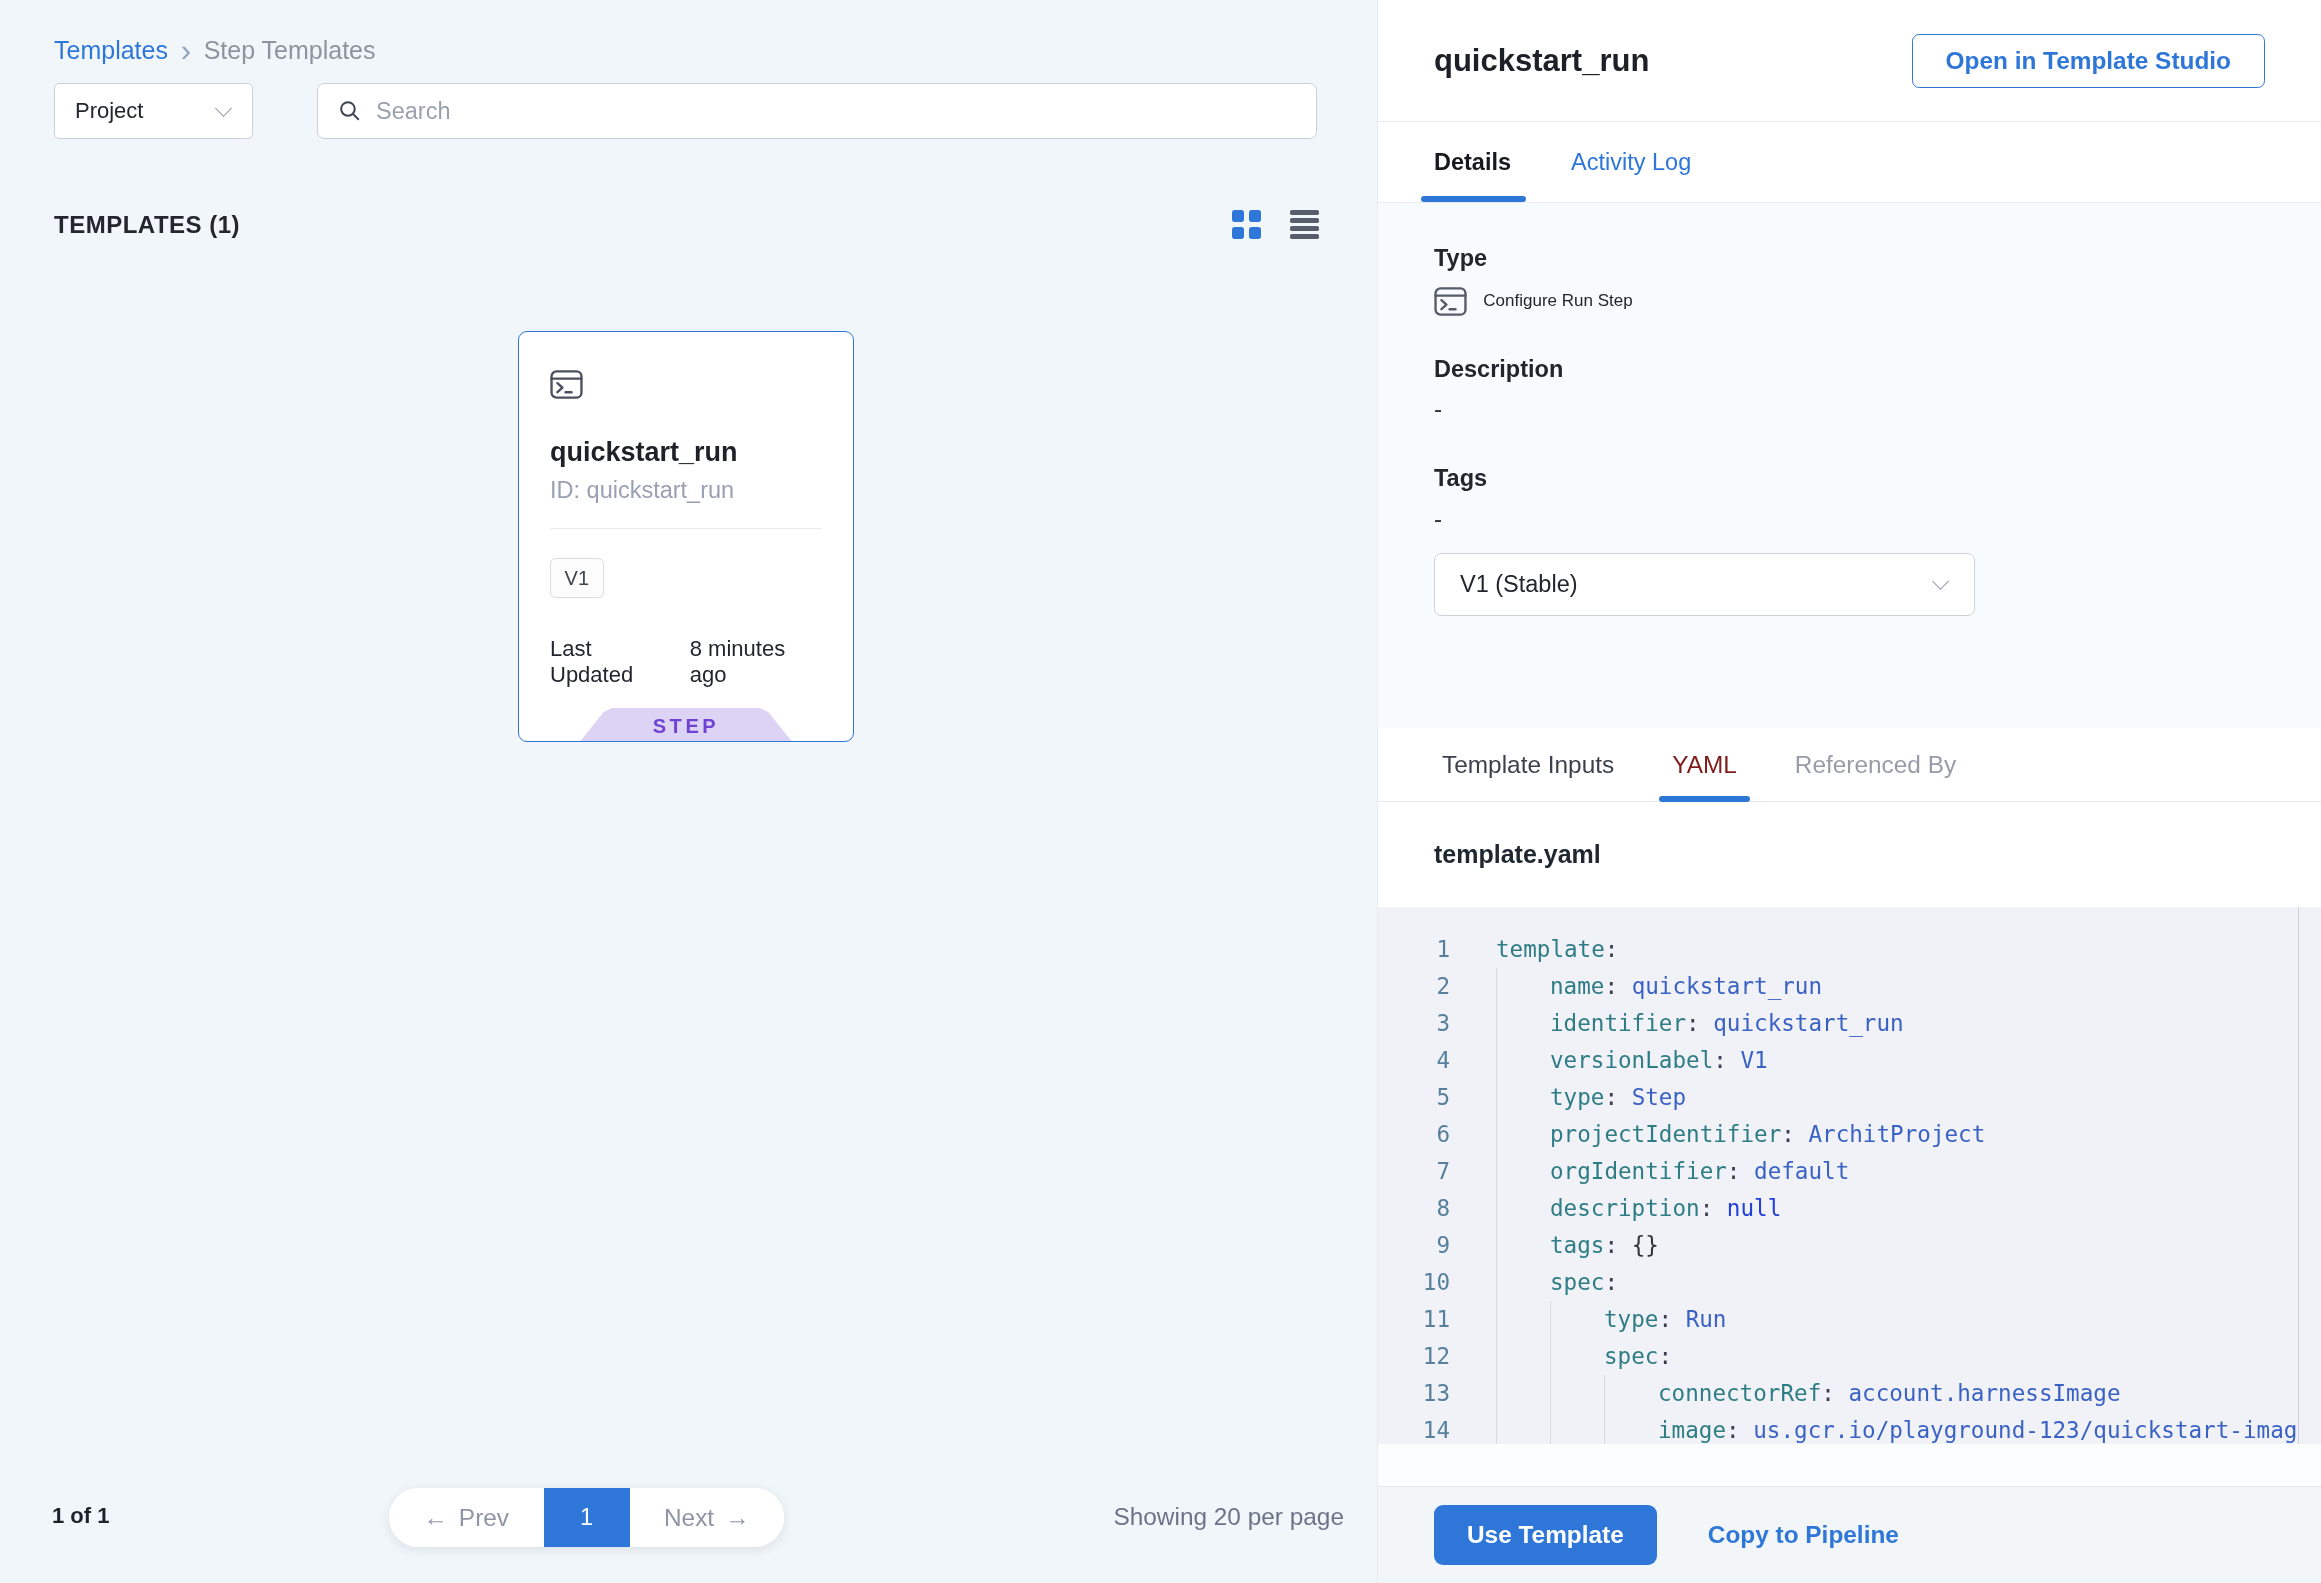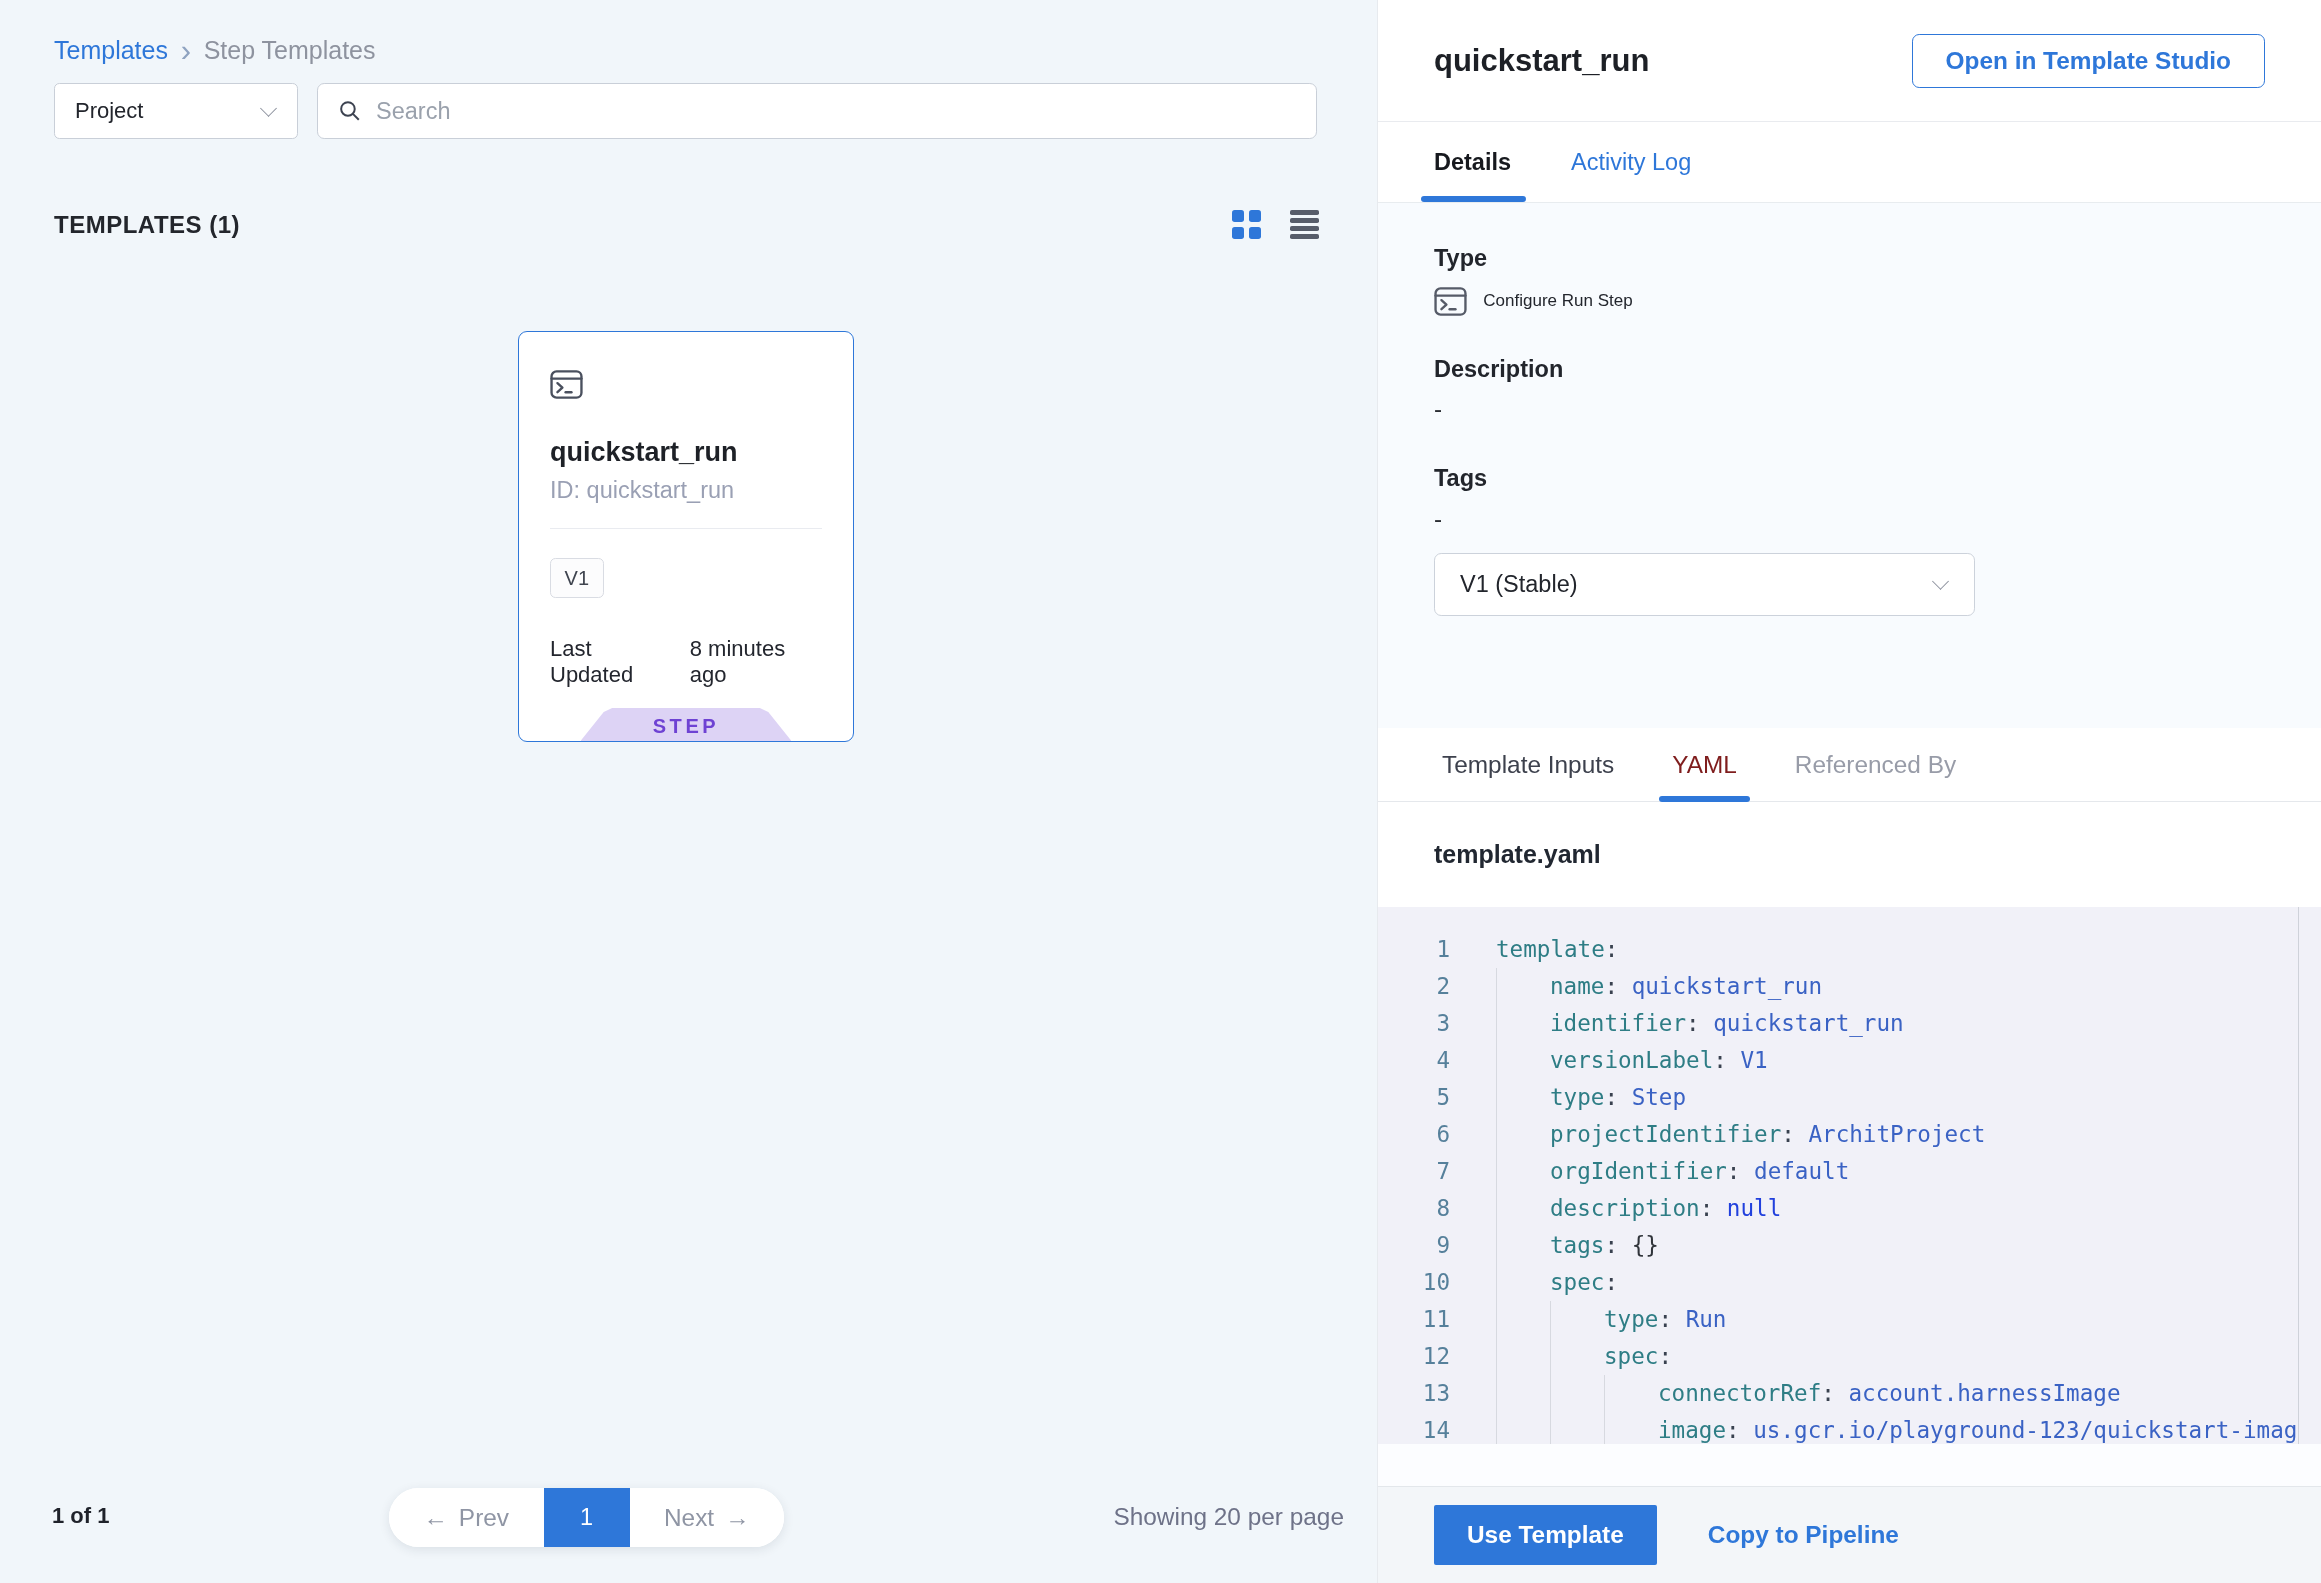--- a/index.html
+++ b/index.html
@@ -10,21 +10,21 @@
   
   .left-panel { position:relative; width:1377px; flex:none;
     background:var(--left-bg,#f1f6fa); }
 
   .breadcrumb { position:absolute; top:36px; left:54px; font-size:25px;
     display:flex; align-items:center; gap:12.7px; }
   .bc-link { color:var(--accent,#2e77d9); text-decoration:none; cursor:pointer; }
   .bc-sep  { color:#8fa3c0; font-size:31px; line-height:25px; }
   .bc-cur  { color:#8e939f; }
 
-  .scope-select { position:absolute; top:83px; left:54px; width:244px; height:56px;
+  .scope-select { position:absolute; top:83px; left:54px; width:199px; height:56px;
     background:#fff; border:0.9px solid #c9cfd8; border-radius:5.4px;
     display:flex; align-items:center; justify-content:space-between;
     padding:0 20px; font-size:22px; color:#22252c; cursor:pointer; }
   .chev { width:11.8px; height:11.8px; border-left:1.8px solid #868c98;
     border-bottom:1.8px solid #868c98; transform:rotate(-45deg) translateY(-3.6px); }
 
   .search-box { position:absolute; top:83px; left:317px; width:1000px; height:56px;
     background:#fff; border:0.9px solid #c9cfd8; border-radius:7.2px;
     display:flex; align-items:center; padding:0 20px; gap:14.5px; }
   .search-box input { border:none; outline:none; flex:1; font-size:23.5px;
@@ -126,21 +126,21 @@
   .cval.null { color:var(--code-null,#2140dd); }
   .cval.brace { color:var(--code-brace,#30343a); }
   .scroll-gutter { position:absolute; top:0; bottom:0; right:0; width:22.6px;
     border-left:0.9px solid #cfd2da; }
 
   .code-gap { height:42px; flex:none; background:#fcfdff; }
   .rp-footer { height:97px; flex:none; border-top:0.9px solid #e3e7eb;
     background:var(--footer-bg,#f3f6f9); display:flex; align-items:center;
     padding-left:56px; gap:51px; }
   .use-btn { height:60px; padding:0 33px; background:var(--accent,#2e77d9); color:#fff;
-    border:none; border-radius:2px; font-size:24.4px; font-weight:700; cursor:pointer;
+    border:none; border-radius:9px; font-size:24.4px; font-weight:700; cursor:pointer;
     font-family:"Liberation Sans",sans-serif; }
   .copy-link { color:var(--accent,#2e77d9); font-size:24.4px; font-weight:700; cursor:pointer; }
 
   .term-icon { flex:none; }
 </style>
 </head>
 <body>
 
 <div class="app">
 

